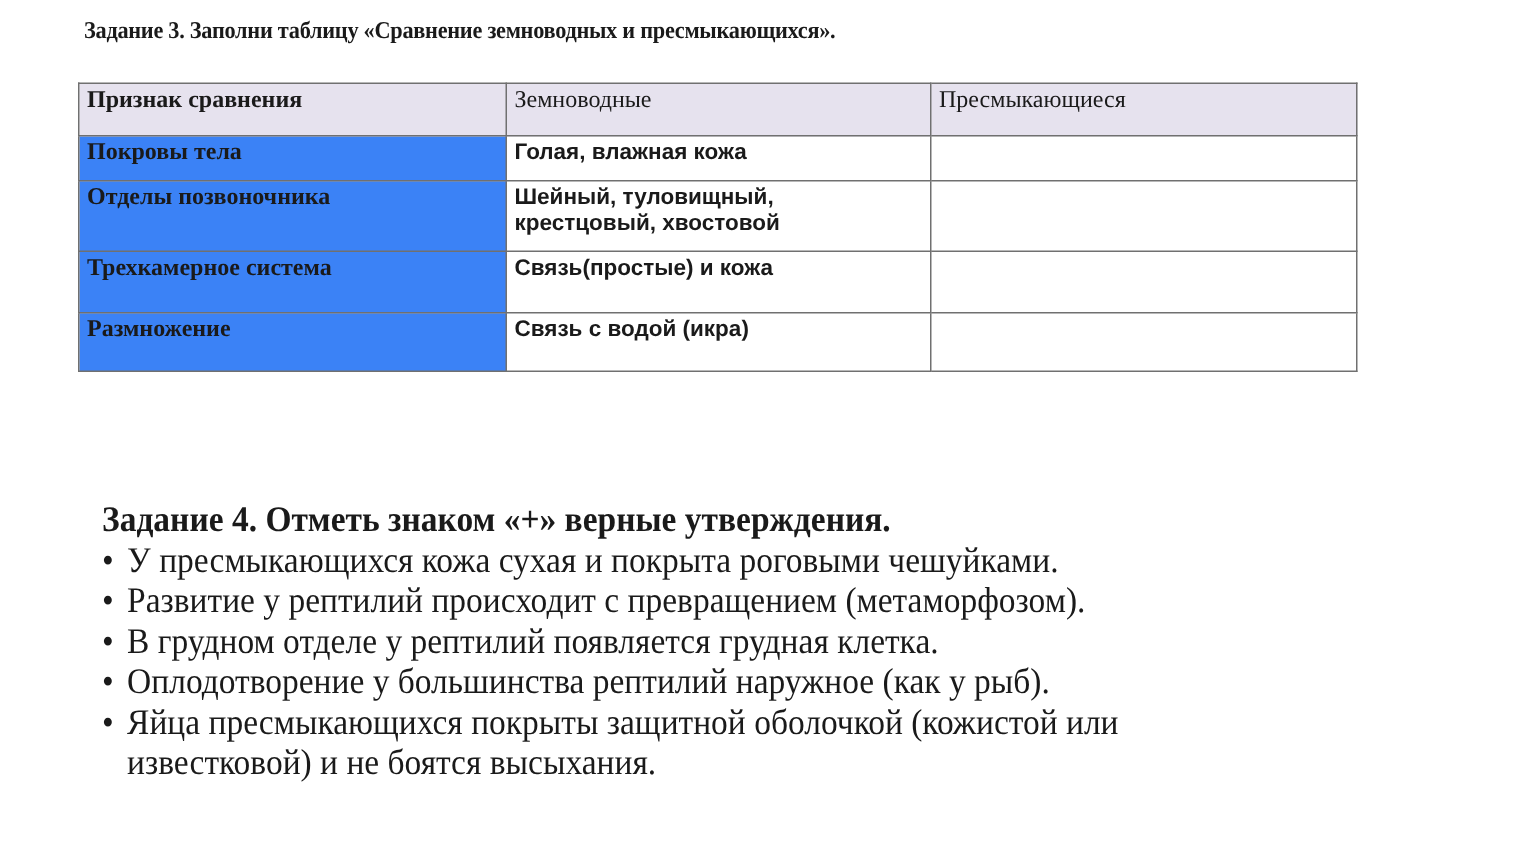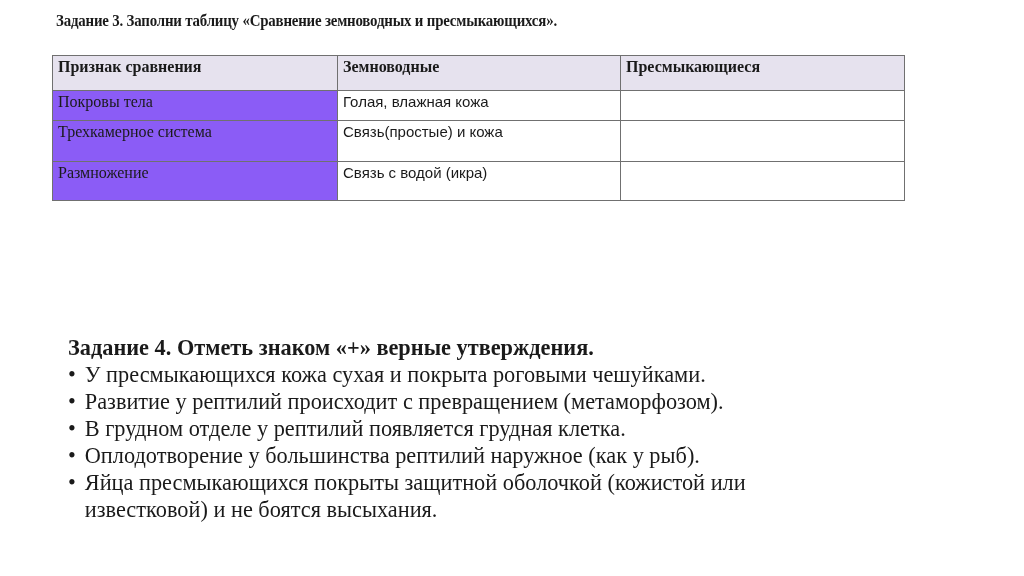--- a/index.html
+++ b/index.html
@@ -14,23 +14,23 @@
   }
   table.cmp {
     position: absolute; left: 52px; top: 55px;
     width: 852px; border-collapse: collapse; table-layout: fixed;
   }
   table.cmp td, table.cmp th {
     border: 1.5px solid #707070; vertical-align: top; text-align: left;
     padding: 2px 5px 0 5px; font-size: 16px; line-height: 17px;
   }
   table.cmp th { background: #e6e2ee; font-weight: bold; }
-  table.cmp td.feat { background: #8b5cf6; font-weight: normal; }
-  table.cmp td.amph { font-family: "Liberation Sans", "DejaVu Sans", sans-serif; font-size: 15px; font-weight: normal; }
-  table.cmp th.h-amph, table.cmp th.h-rept { font-weight: bold; }
+  table.cmp td.feat { background: #3b82f6; font-weight: bold; }
+  table.cmp td.amph { font-family: "Liberation Sans", "DejaVu Sans", sans-serif; font-size: 15px; font-weight: bold; }
+  table.cmp th.h-amph, table.cmp th.h-rept { font-weight: normal; }
   table.cmp td.rept { background: #ffffff; }
   .task4 {
     position: absolute; left: 68px; top: 334px;
     font-size: 24px; line-height: 27px;
   }
   .task4-title { font-weight: bold; transform: scaleX(0.93); transform-origin: left top; }
   .task4 ul { margin: 0; padding: 0; list-style: none; }
   .task4 li { position: relative; padding-left: 18px; transform: scaleX(0.93); transform-origin: left top; width: 760px; }
   .task4 li .bullet { position: absolute; left: 0; top: 0; }
 </style>
@@ -49,20 +49,27 @@
       <tr style="height:35px">
     <th>Признак сравнения</th>
     <th class="h-amph">Земноводные</th>
     <th class="h-rept">Пресмыкающиеся</th>
   </tr>
   <tr style="height:30px">
     <td class="feat">Покровы тела</td>
     <td class="amph">Голая, влажная кожа</td>
     <td class="rept"></td>
   </tr>
+  <tr style="height:47px">
+    <td class="feat">Отделы позвоночника</td>
+    <td class="amph">
+          <span style="display:block;width:200px">Шейный, туловищный, крестцовый, хвостовой</span>
+        </td>
+    <td class="rept"></td>
+  </tr>
   <tr style="height:41px">
     <td class="feat">Трехкамерное система</td>
     <td class="amph">Связь(простые) и кожа</td>
     <td class="rept"></td>
   </tr>
   <tr style="height:39px">
     <td class="feat">Размножение</td>
     <td class="amph">Связь с водой (икра)</td>
     <td class="rept"></td>
   </tr>

